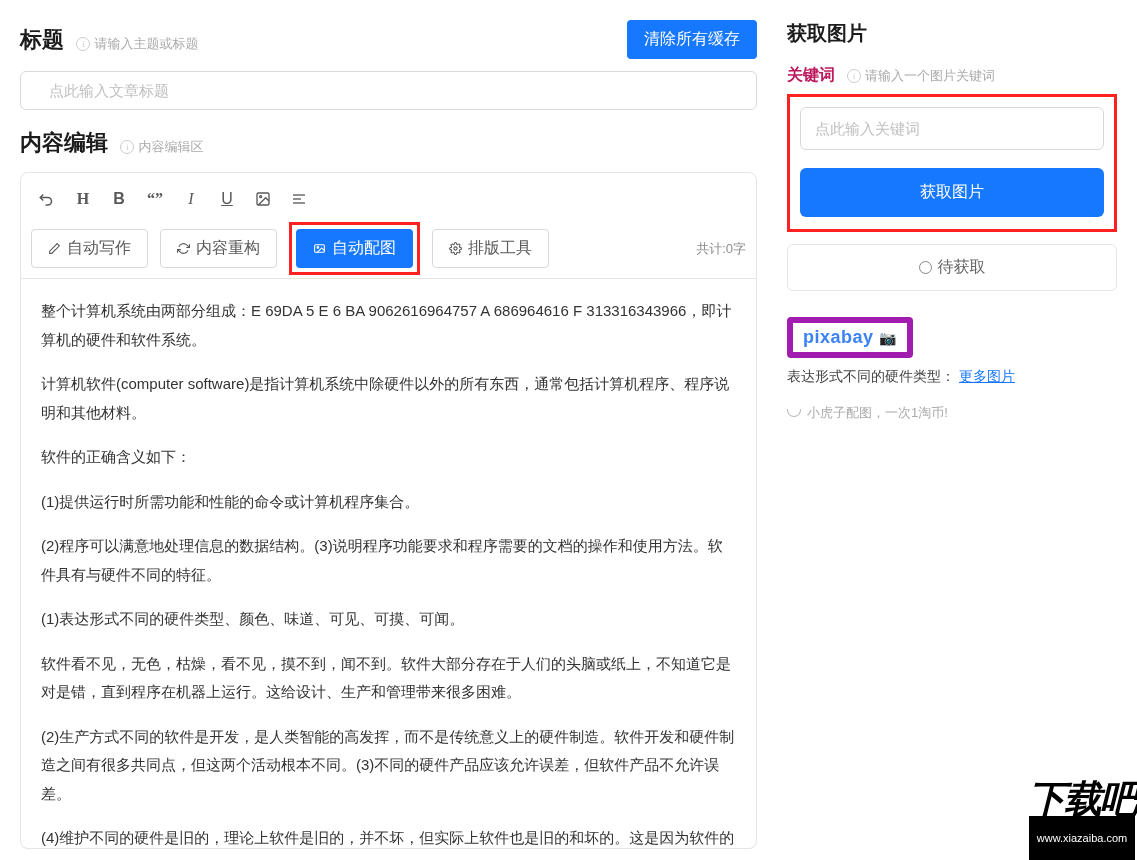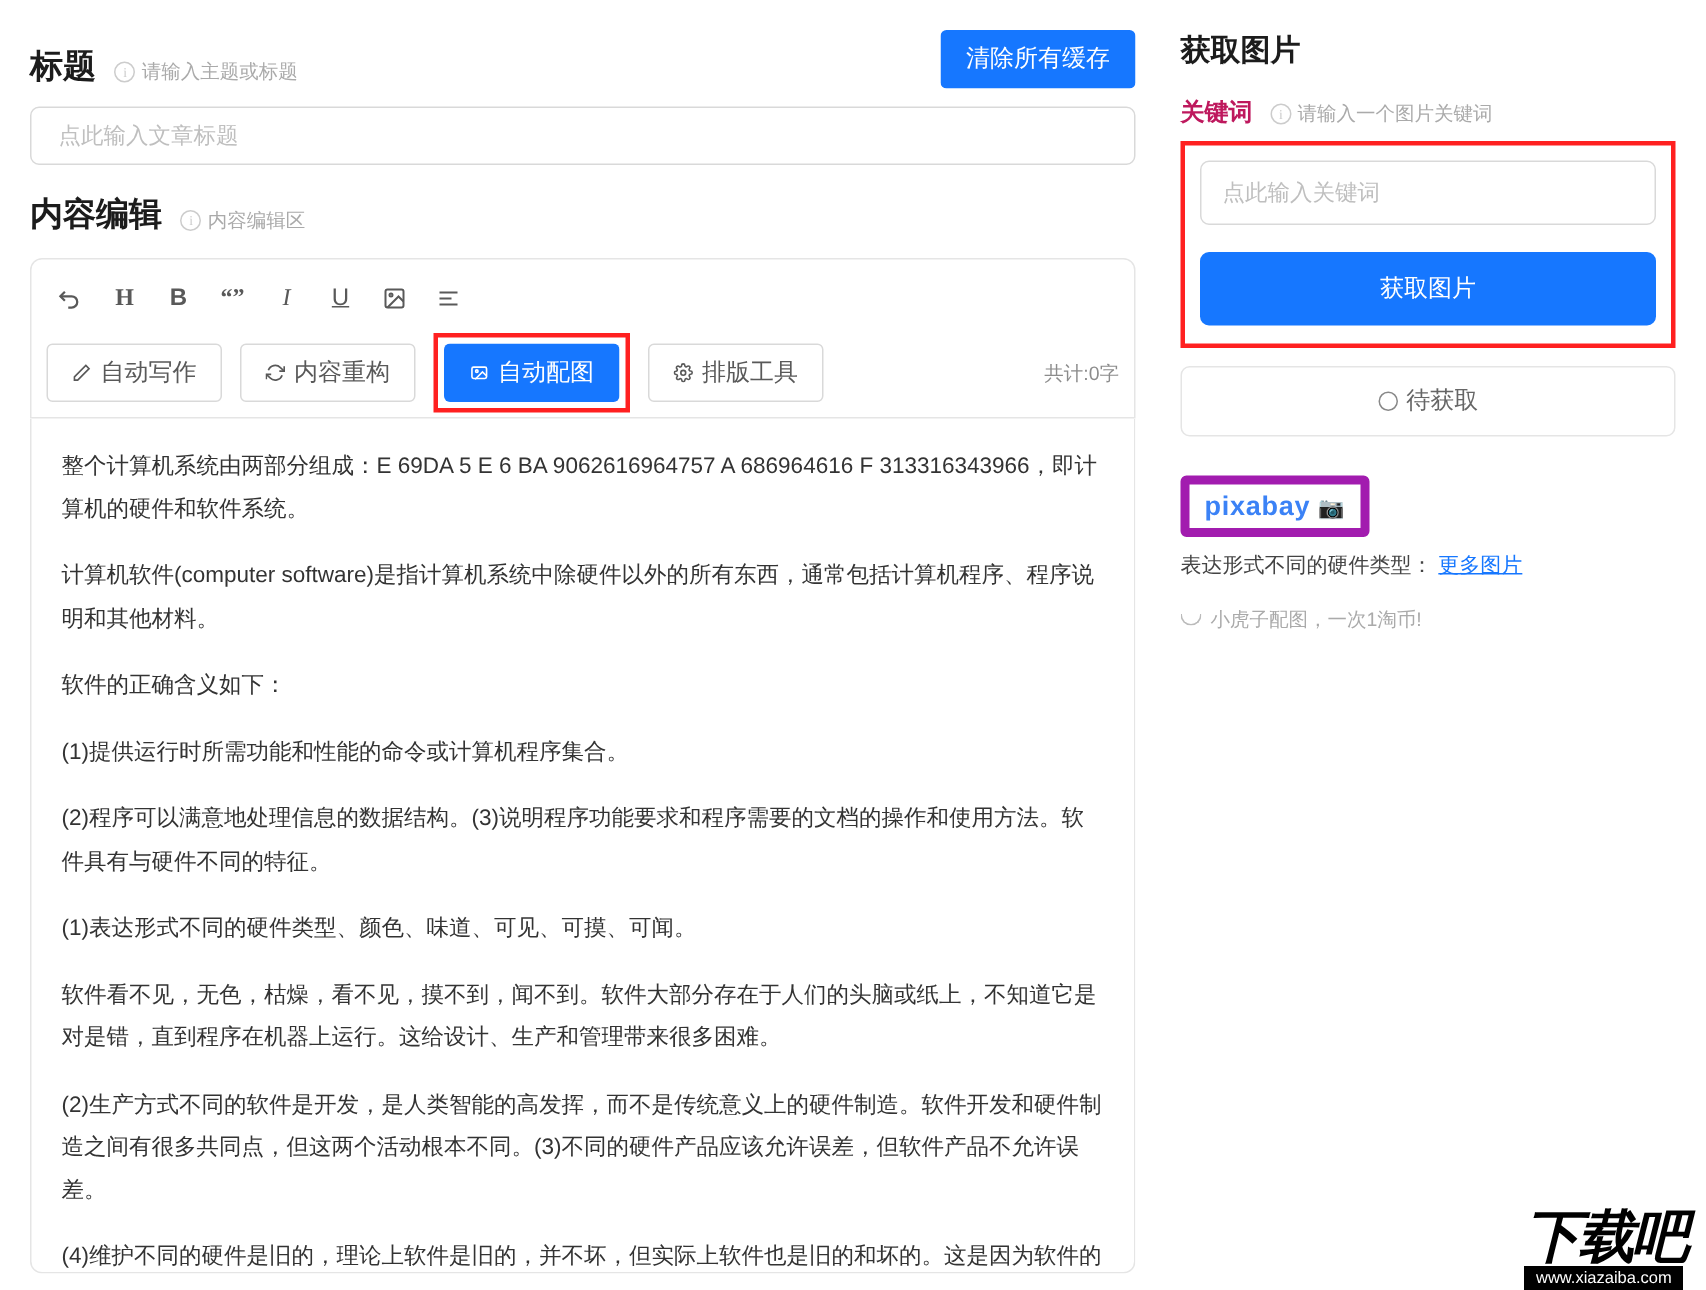--- a/index.html
+++ b/index.html
@@ -1,30 +1,30 @@
 <!DOCTYPE html>
 <html><head>
 <meta charset="utf-8">
 <style>
 * { margin: 0; padding: 0; box-sizing: border-box; }
 body { font-family: -apple-system, BlinkMacSystemFont, "Segoe UI", "Microsoft YaHei", sans-serif; background: #fff; width: 1137px; height: 860px; overflow: hidden; position: relative; }
 .container { display: flex; padding: 20px; gap: 30px; }
 .left-panel { flex: 1; min-width: 0; }
 .right-panel { width: 330px; }
 
-.section-header { display: flex; align-items: flex-end; justify-content: space-between; margin-bottom: 12px; }
+.section-header { display: flex; align-items: center; justify-content: space-between; margin-bottom: 12px; }
 .section-title { font-size: 22px; font-weight: 600; color: #1c1c1c; margin-right: 8px; }
 .section-hint { font-size: 13px; color: #aaa; display: inline-flex; align-items: center; gap: 4px; }
 .info-icon { width: 14px; height: 14px; border: 1px solid #ccc; border-radius: 50%; display: inline-flex; align-items: center; justify-content: center; font-size: 9px; color: #ccc; font-family: serif; }
 
 .btn { border: 1px solid transparent; border-radius: 4px; padding: 8px 16px; font-size: 16px; cursor: pointer; display: inline-flex; align-items: center; gap: 6px; background: #fff; }
 .btn-primary { background: #1677ff; color: #fff; }
 .btn-outline { border-color: #d9d9d9; color: #595959; background: #fff; }
 
-.text-input { width: 100%; padding: 10px 18px; border: 1px solid #d9d9d9; border-radius: 6px; font-size: 15px; color: #4c1d95; background: #fff; }
+.text-input { width: 100%; padding: 10px 28px; border: 1px solid #d9d9d9; border-radius: 6px; font-size: 15px; color: #4c1d95; background: #fff; }
 .text-input::placeholder { color: #bfbfbf; }
 
 .toolbar-row { border: 1px solid #e5e5e5; border-radius: 8px 8px 0 0; padding: 6px 10px; margin-top: 14px; }
 .fmt-toolbar { display: flex; align-items: center; gap: 4px; padding: 6px 0; }
 .fmt-btn { width: 32px; height: 28px; display: inline-flex; align-items: center; justify-content: center; color: #595959; cursor: pointer; font-size: 16px; border-radius: 4px; }
 
 .action-row { display: flex; align-items: center; gap: 12px; padding: 10px 0 4px; justify-content: space-between; }
 .stat { margin-left: auto; font-size: 13px; color: #8c8c8c; }
 
 .highlight-box-red { border: 3px solid #ff2020; padding: 4px; margin: -7px 0; }
@@ -46,23 +46,23 @@
 
 .pixabay-badge { display: inline-block; border: 6px solid #a21caf; border-radius: 4px; padding: 4px 10px; margin: 26px 0 10px; font-size: 18px; font-weight: 600; letter-spacing: 0.5px; color: #3b82f6; }
 .pixabay-badge .cam { font-size: 14px; }
 
 .provider-line { font-size: 14px; color: #444; }
 .provider-line a { color: #1677ff; text-decoration: underline; }
 
 .footer-note { margin-top: 18px; font-size: 13px; color: #aaa; display: flex; align-items: center; gap: 6px; }
 .bowl-icon { width: 14px; height: 8px; border: 1.5px solid #bbb; border-top: none; border-radius: 0 0 20px 20px; display: inline-block; }
 
-.watermark { position: absolute; right: 13px; bottom: 0; text-align: left; }
+.watermark { position: absolute; right: 1px; bottom: 0; text-align: center; }
 .wm-big { font-size: 38px; font-weight: 900; color: #000; font-style: italic; letter-spacing: -2px; text-shadow: 2px 0 0 #fff, -2px 0 0 #fff, 0 2px 0 #fff, 0 -2px 0 #fff; line-height: 0.9; }
-.wm-url { background: #000; color: #fff; font-size: 11px; padding: 2px 8px; display: inline-block; }
+.wm-url { background: #000; color: #fff; font-size: 11px; padding: 16px 8px; display: inline-block; }
 
 svg { display: block; }
 </style>
 </head>
 <body>
 
 <div class="container">
   <div class="left-panel">
     <div class="section-header">
       <div>

